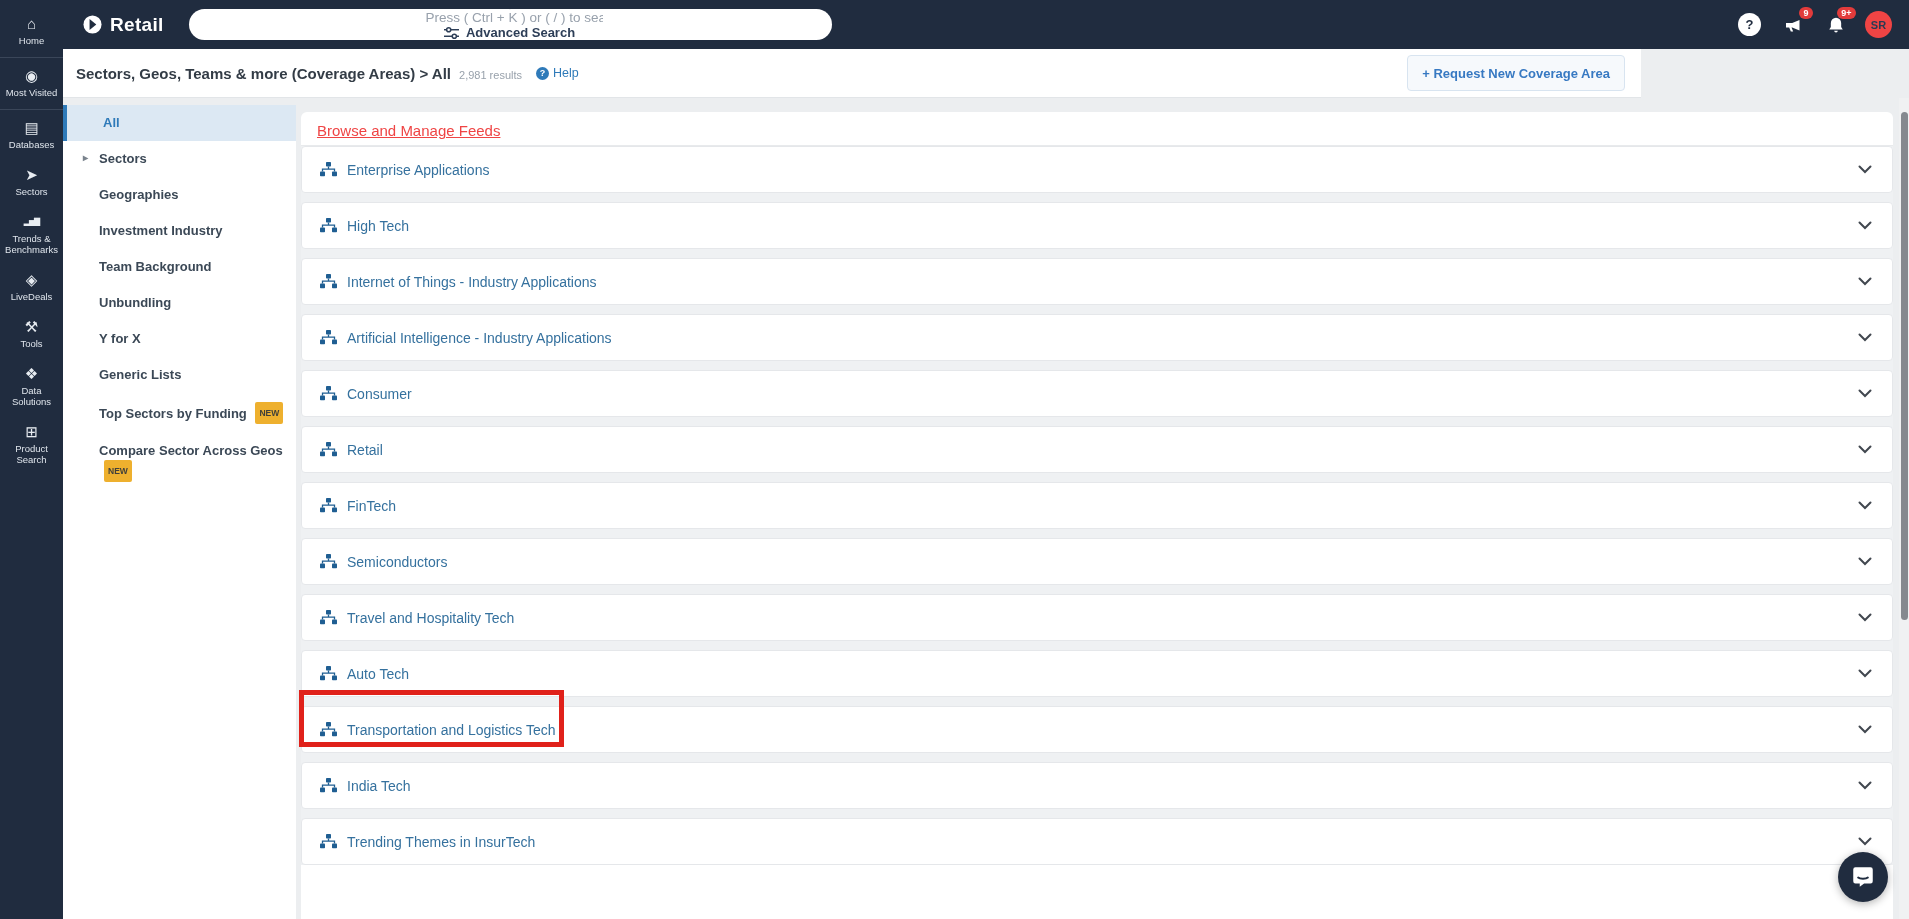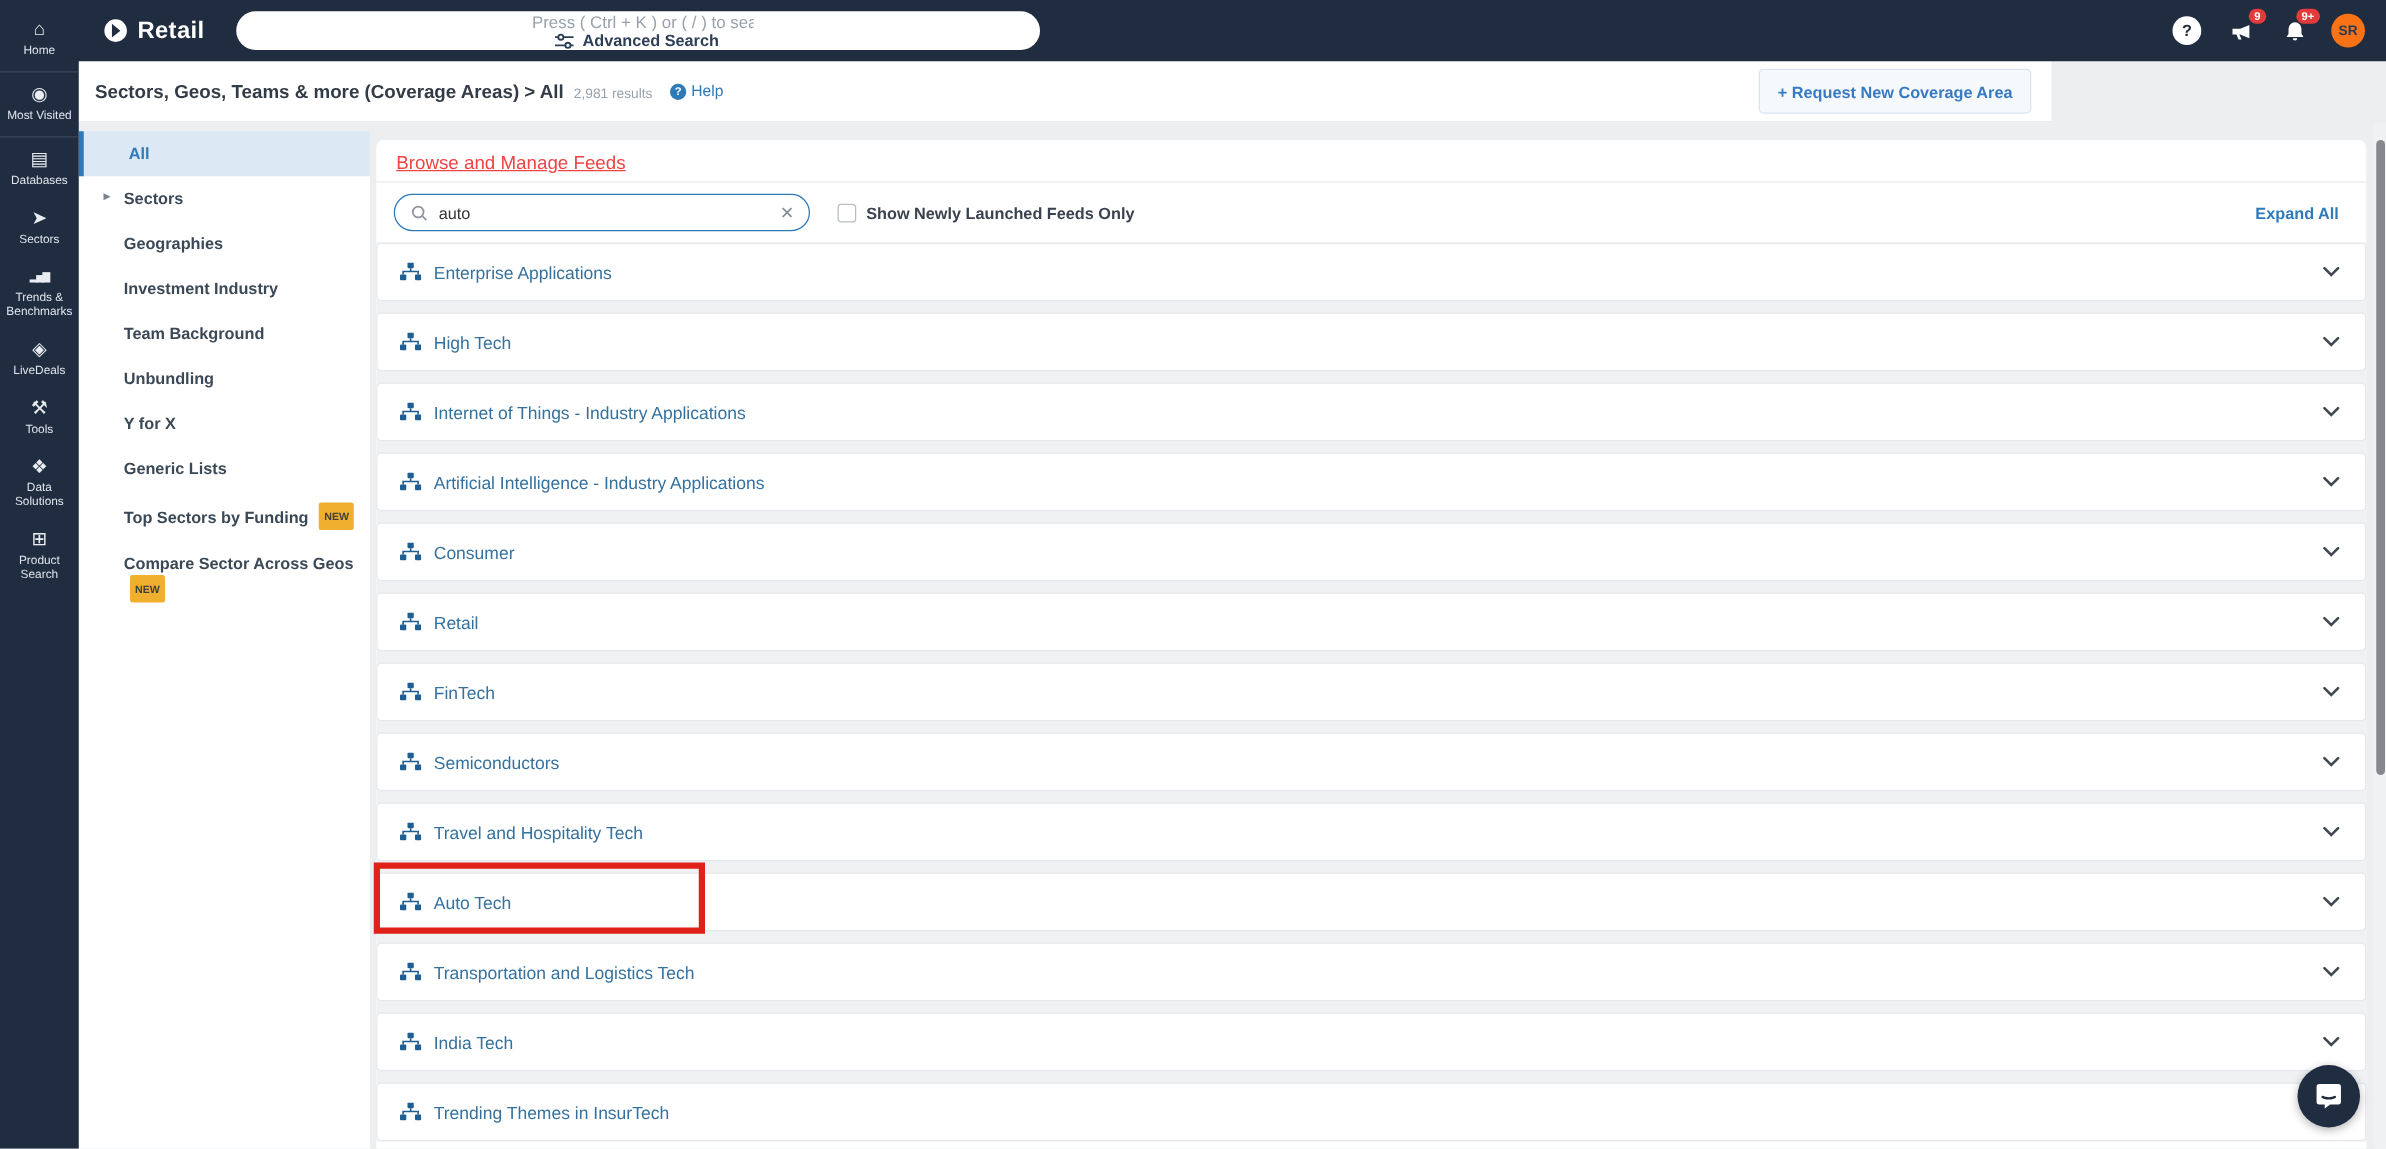--- a/index.html
+++ b/index.html
@@ -18,21 +18,21 @@
                        font-family:"Liberation Sans",sans-serif; background:transparent; }
   .search-pill input::placeholder { color:#98a1ac; }
   .adv-btn { display:flex; align-items:center; gap:7px; color:#2d3e57; font-size:13px;
              font-weight:bold; cursor:pointer; white-space:nowrap; }
   .top-right { margin-left:auto; margin-right:17px; display:flex; align-items:center; gap:16px; }
   .tb-icon-wrap { position:relative; width:27px; height:27px; display:flex; align-items:center; justify-content:center; }
   .help-circle { width:23px; height:23px; border-radius:50%; background:#fff; color:#202c3f;
                  font-weight:bold; font-size:13px; display:flex; align-items:center; justify-content:center; }
   .badge { position:absolute; top:-4px; right:-7px; background:#e23b3b; color:#fff; font-size:9px;
            font-weight:bold; border-radius:8px; padding:1.5px 4.5px; line-height:1; }
-  .avatar { width:27px; height:27px; border-radius:50%; background:#f97316; color:#2b3a52;
+  .avatar { width:27px; height:27px; border-radius:50%; background:#ef4444; color:#2b3a52;
             font-size:11px; font-weight:bold; display:flex; align-items:center; justify-content:center; }
 
   
   .sidebar { position:absolute; left:0; top:0; width:63px; height:919px; background:#202c3f; z-index:20;
              display:flex; flex-direction:column; align-items:center; padding-top:8px; }
   .sb-item { width:100%; padding:8px 2px 9px; display:flex; flex-direction:column; align-items:center;
              gap:3px; cursor:pointer; }
   .sb-icon { color:#e8edf2; font-size:15px; line-height:16px; }
   .sb-icon.bars { font-size:8px; letter-spacing:-1px; }
   .sb-label { color:#dfe5ec; font-size:9.5px; line-height:11px; text-align:center; }
@@ -241,35 +241,20 @@
     </div>
       <div class="subnav-item">
       
       <span class="sn-label">Compare Sector Across Geos</span>
       <span class="new-badge">NEW</span>
     </div>
     </nav>
 
   <main class="maincard">
     <div class="main-title">Browse and Manage Feeds</div>
-    <div class="controls">
-      <div class="feed-search">
-        <svg width="15" height="15" viewBox="0 0 16 16">
-          <circle cx="7" cy="7" r="4.6" fill="none" stroke="#8c959e" stroke-width="1.5"></circle>
-          <line x1="10.4" y1="10.4" x2="14" y2="14" stroke="#8c959e" stroke-width="1.5"></line>
-        </svg>
-        <input type="text" value="auto" style="">
-        <span class="clear-x">×</span>
-      </div>
-      <div class="chk-row">
-        <span class="checkbox"></span>
-        <span class="chk-label">Show Newly Launched Feeds Only</span>
-      </div>
-      <span class="expand-all">Expand All</span>
-    </div>
     <div class="feed-list" id="feed-list">
         <div class="feed-row">
       <span class="sitemap">
         <svg width="17" height="15" viewBox="0 0 17 15">
           <rect x="6" y="0" width="5" height="4.6" rx="0.8" fill="#1f5e92"></rect>
           <rect x="0" y="9.6" width="5" height="4.6" rx="0.8" fill="#1f5e92"></rect>
           <rect x="12" y="9.6" width="5" height="4.6" rx="0.8" fill="#1f5e92"></rect>
           <path d="M8.5 4.6v2.6M2.5 9.6V7.2h12v2.4" fill="none" stroke="#1f5e92" stroke-width="1.3"></path>
         </svg>
       </span>

